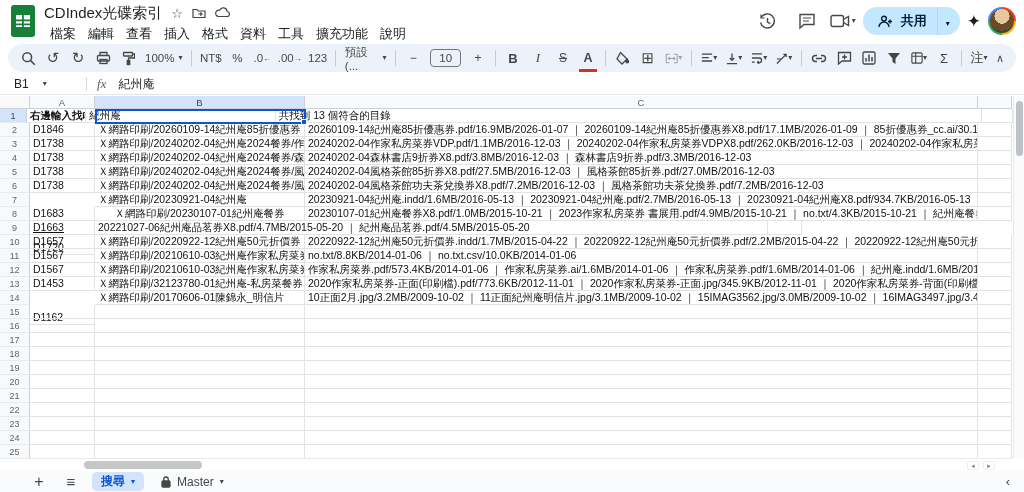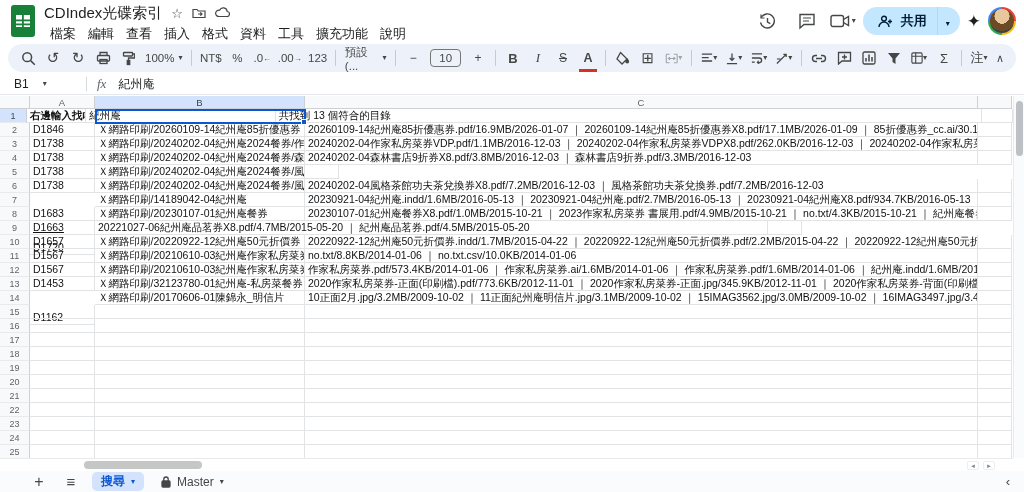--- a/index.html
+++ b/index.html
@@ -361,40 +361,41 @@
           <div class="rownum">4</div>
           <div class="cell" style="width: 65px;">D1738</div>
           <div class="cell" style="width: 210px;">Ｘ網路印刷/20240202-04紀州庵2024餐券/森林書店9折券</div>
           <div class="cell" style="width: 673px;">20240202-04森林書店9折券X8.pdf/3.8MB/2016-12-03 ｜ 森林書店9折券.pdf/3.3MB/2016-12-03</div>
           <div class="cell" style="width: 34px;"></div>
         </div>
         <div class="grid-row">
           <div class="rownum">5</div>
           <div class="cell" style="width: 65px;">D1738</div>
           <div class="cell" style="width: 210px;">Ｘ網路印刷/20240202-04紀州庵2024餐券/風格茶館85折券</div>
+          <div class="cell" style="width: 673px;">20240202-04風格茶館85折券X8.pdf/27.5MB/2016-12-03 ｜ 風格茶館85折券.pdf/27.0MB/2016-12-03</div>
           <div class="cell" style="width: 34px;"></div>
         </div>
         <div class="grid-row">
           <div class="rownum">6</div>
           <div class="cell" style="width: 65px;">D1738</div>
           <div class="cell" style="width: 210px;">Ｘ網路印刷/20240202-04紀州庵2024餐券/風格茶館功夫茶兌換券</div>
           <div class="cell" style="width: 673px;">20240202-04風格茶館功夫茶兌換券X8.pdf/7.2MB/2016-12-03 ｜ 風格茶館功夫茶兌換券.pdf/7.2MB/2016-12-03</div>
           <div class="cell" style="width: 34px;"></div>
         </div>
         <div class="grid-row">
           <div class="rownum">7</div>
           <div class="cell" style="width: 65px; margin-top: 48px;">D1720</div>
-          <div class="cell" style="width: 210px;">Ｘ網路印刷/14189042-04紀州庵</div>
+          <div class="cell" style="width: 210px;">Ｘ網路印刷/20230921-04紀州庵</div>
           <div class="cell" style="width: 673px;">20230921-04紀州庵.indd/1.6MB/2016-05-13 ｜ 20230921-04紀州庵.pdf/2.7MB/2016-05-13 ｜ 20230921-04紀州庵X8.pdf/934.7KB/2016-05-13 ｜ 作家私房菜券2024.pdf/1.4MB/2016-05-13</div>
           <div class="cell" style="width: 34px;"></div>
         </div>
         <div class="grid-row">
           <div class="rownum">8</div>
           <div class="cell" style="width: 65px;">D1683</div>
-          <div class="cell" style="width: 210px;">Ｘ網路印刷/20230107-01紀州庵餐券</div>
+          <div class="cell" style="width: 210px; text-align: center;">Ｘ網路印刷/20230107-01紀州庵餐券</div>
           <div class="cell" style="width: 673px;">20230107-01紀州庵餐券X8.pdf/1.0MB/2015-10-21 ｜ 2023作家私房菜券 書展用.pdf/4.9MB/2015-10-21 ｜ no.txt/4.3KB/2015-10-21 ｜ 紀州庵餐券.indd/1.3MB/2015-10-21 ｜ 紀州庵餐券X8.pdf</div>
           <div class="cell" style="width: 34px;"></div>
         </div>
         <div class="grid-row">
           <div class="rownum">9</div>
           <div class="cell" style="width: 65px; text-decoration: underline;">D1663</div>
           <div class="cell" style="width: 673px;">20221027-06紀州庵品茗券X8.pdf/4.7MB/2015-05-20 ｜ 紀州庵品茗券.pdf/4.5MB/2015-05-20</div>
           <div class="cell" style="width: 34px;"></div>
         </div>
         <div class="grid-row">

